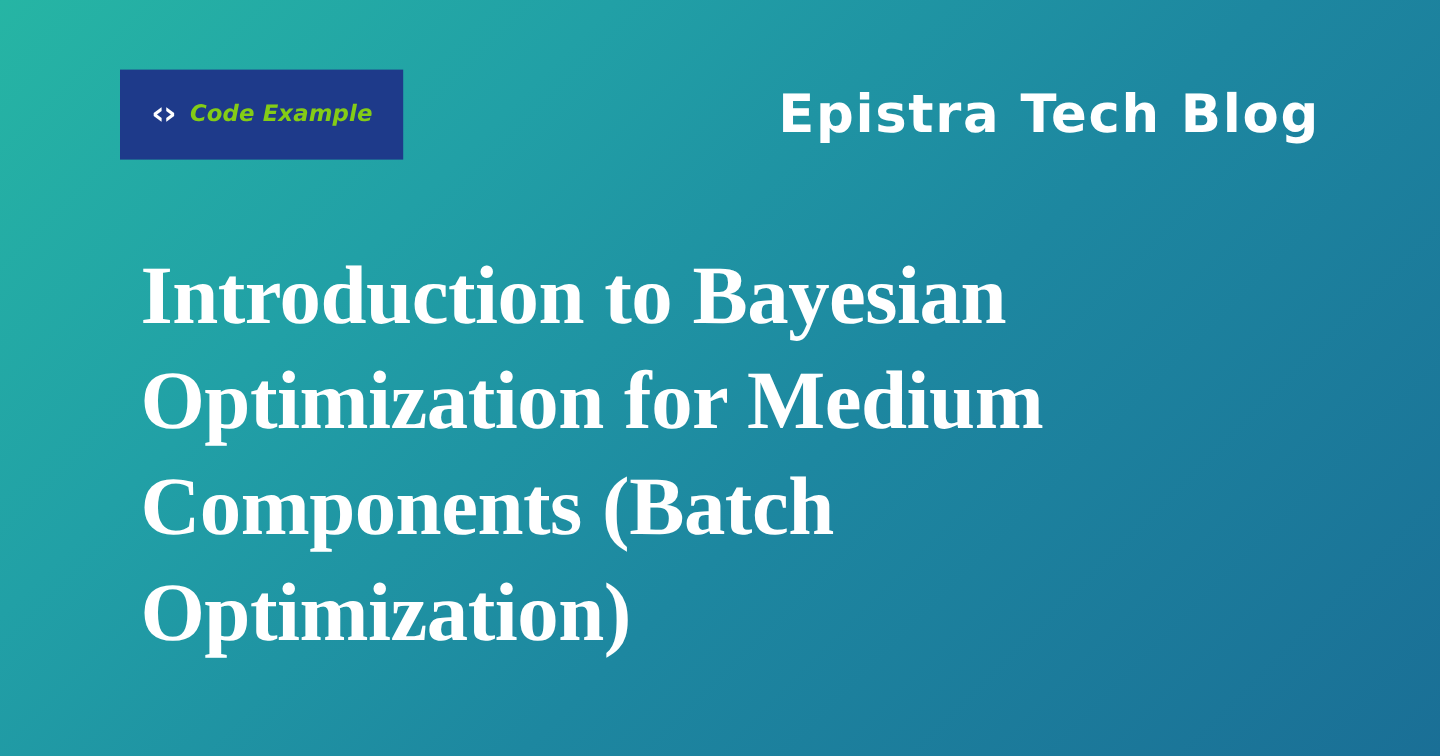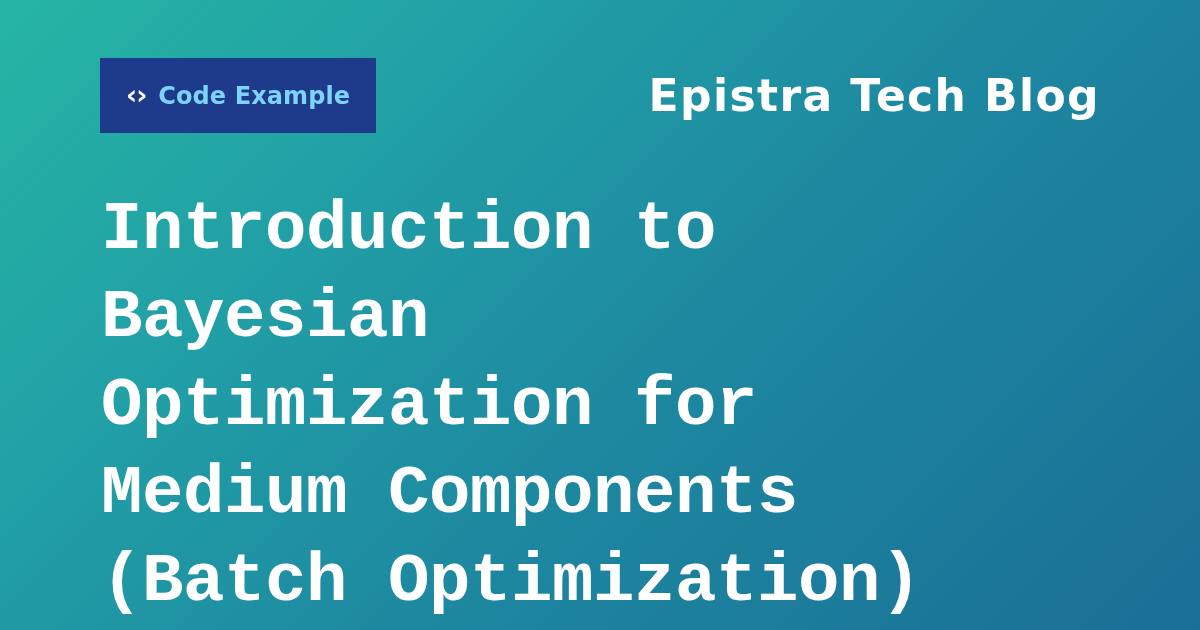--- a/index.html
+++ b/index.html
@@ -52,49 +52,50 @@
     font-weight: 700;
     line-height: 1;
     letter-spacing: -1px;
     color: #ffffff;
     font-family: "DejaVu Sans", "Liberation Sans", sans-serif;
     display: inline-block;
     transform: translateY(-1px);
   }
 
   .badge-label {
-    font-size: 24px;
+    font-size: 19px;
     font-weight: 700;
     line-height: 1;
-    color: #7dd3fc;
+    color: #84cc16;
     letter-spacing: 0.1px;
+    font-style: italic;
   }
 
   .site-name {
     font-size: 44px;
     font-weight: 700;
     color: #ffffff;
     letter-spacing: 1.4px;
     line-height: 1;
     white-space: nowrap;
   }
 
   
   .headline {
     position: absolute;
     left: 101px;
     top: 186px;
     width: 830px;
-    margin: 0;
+    margin: 16px;
     color: #ffffff;
     font-size: 69px;
     font-weight: 700;
     line-height: 88px;
     letter-spacing: -0.4px;
-    font-family: Liberation Mono, monospace;
+    font-family: Liberation Serif, serif;
     word-break: normal;
   }
 </style>
 </head>
 <body>
 
 <div class="og-card">
 
   <div class="top-row">
 

